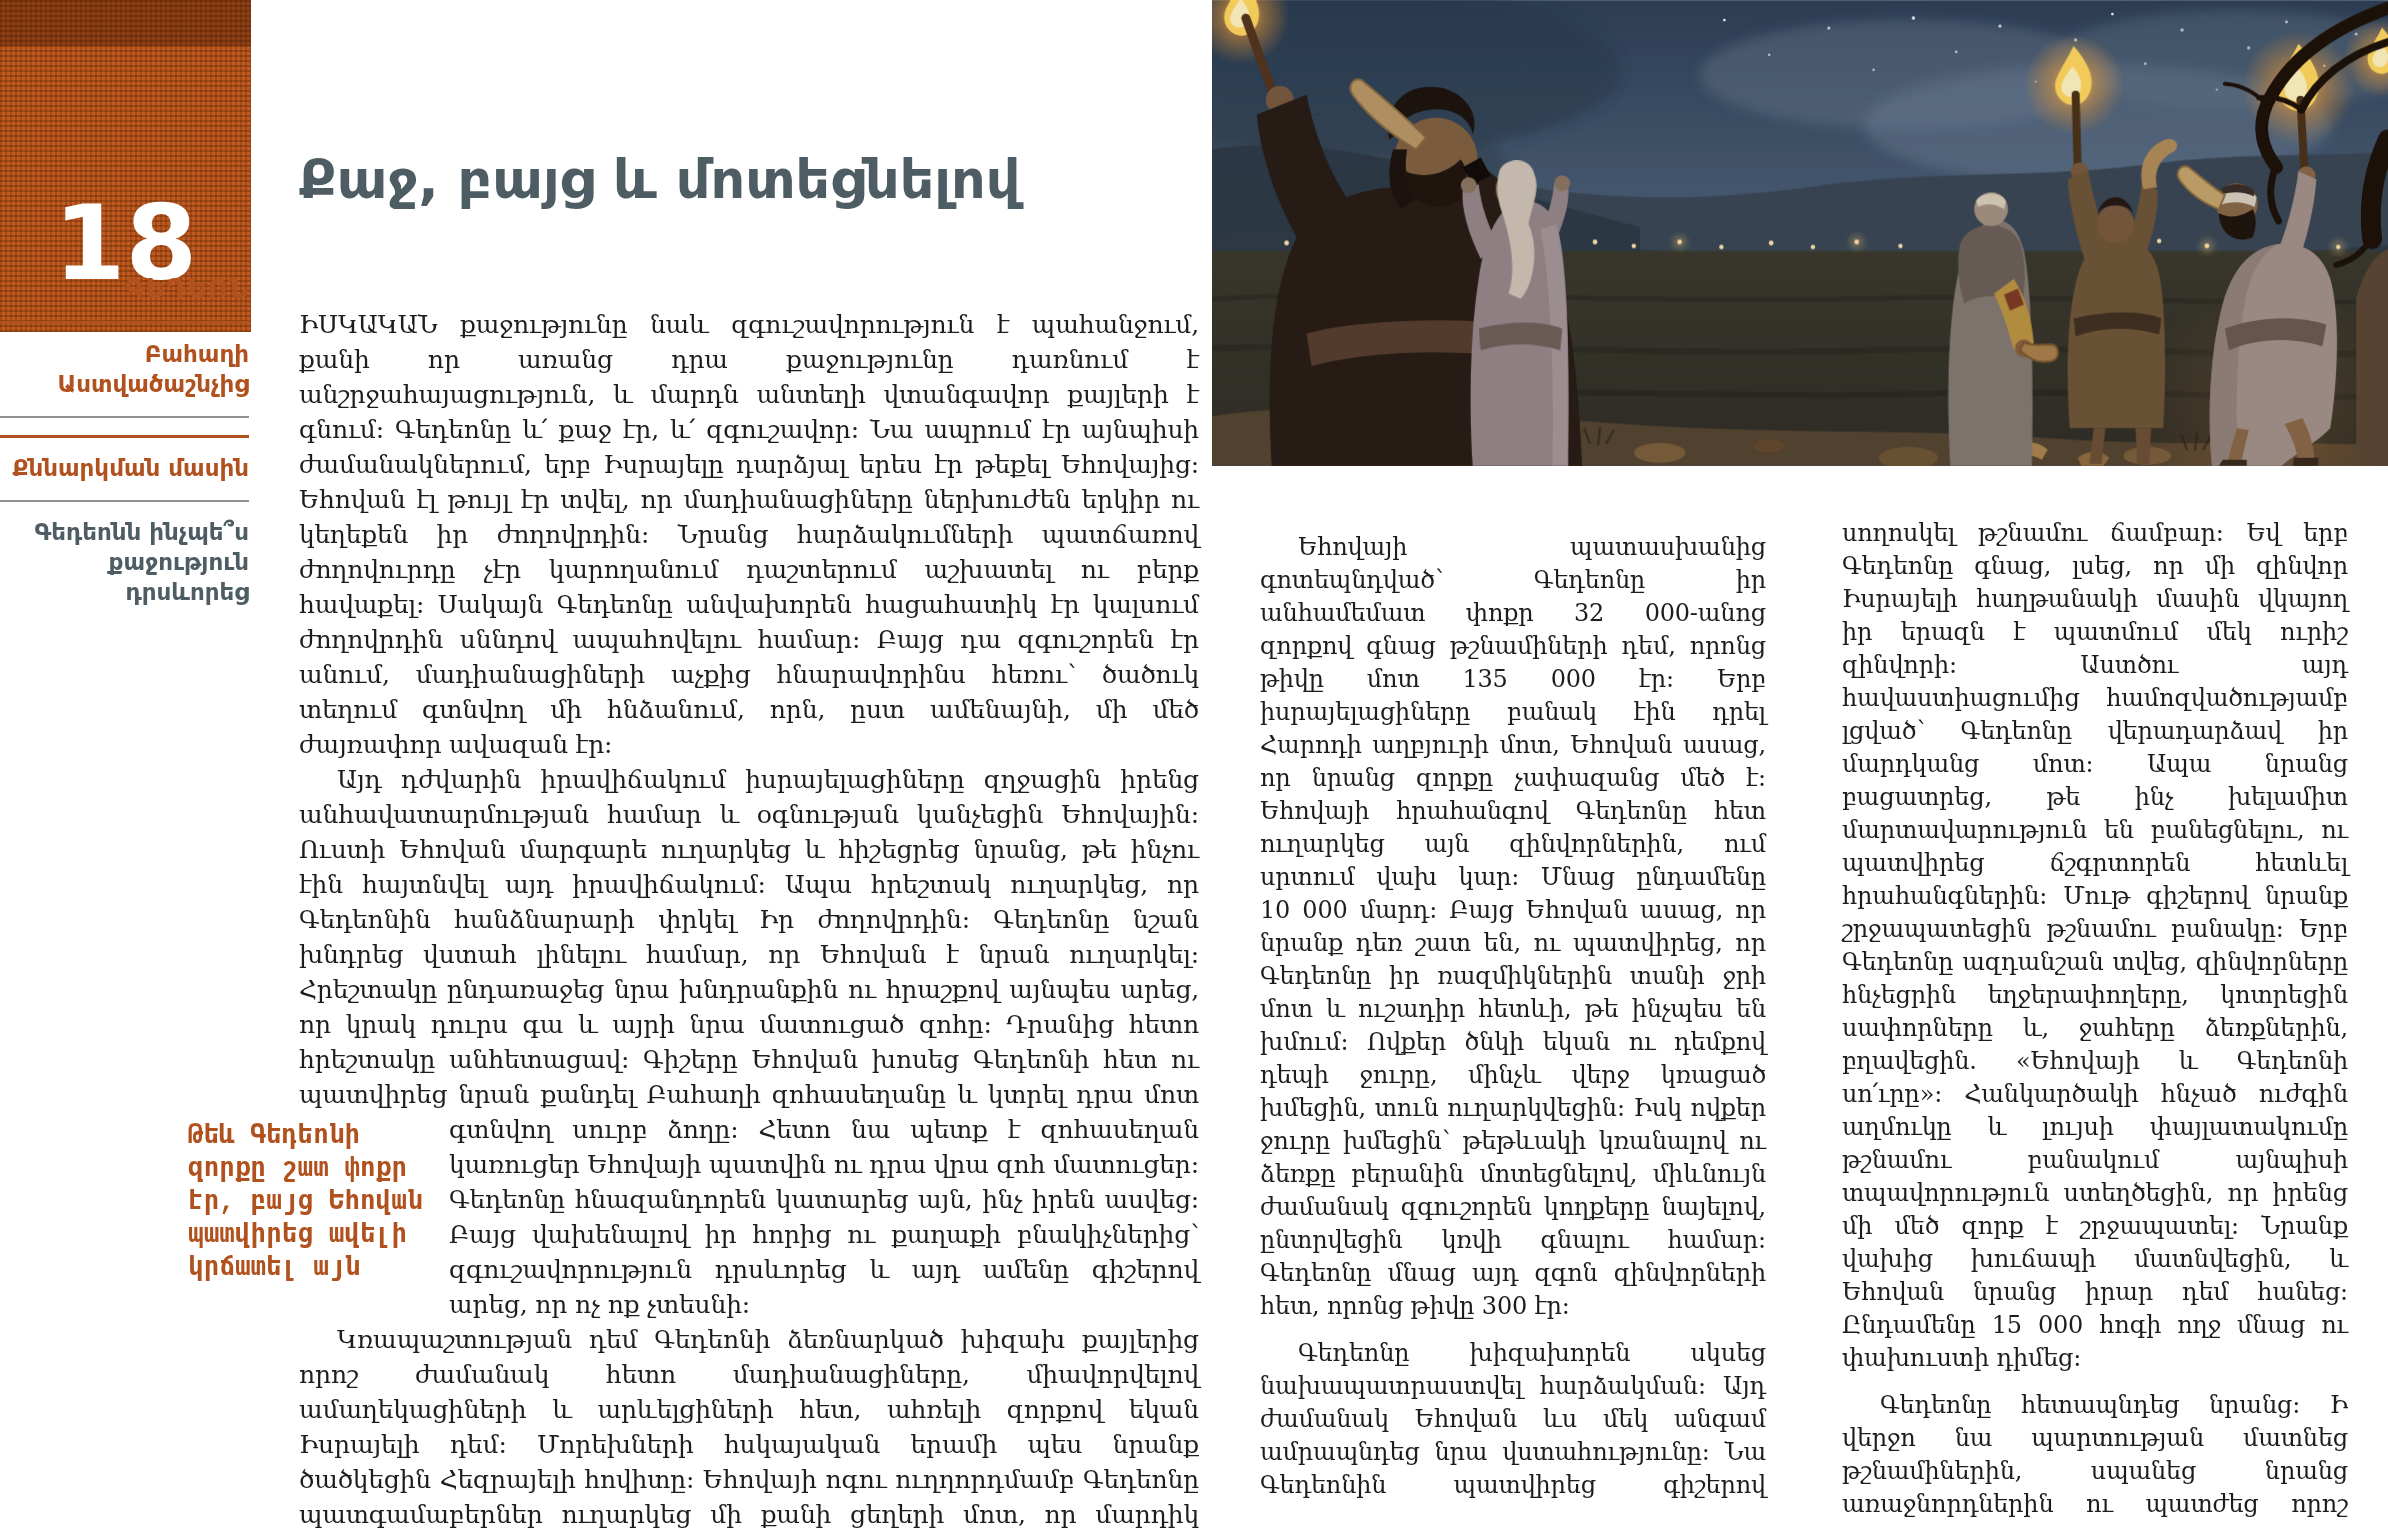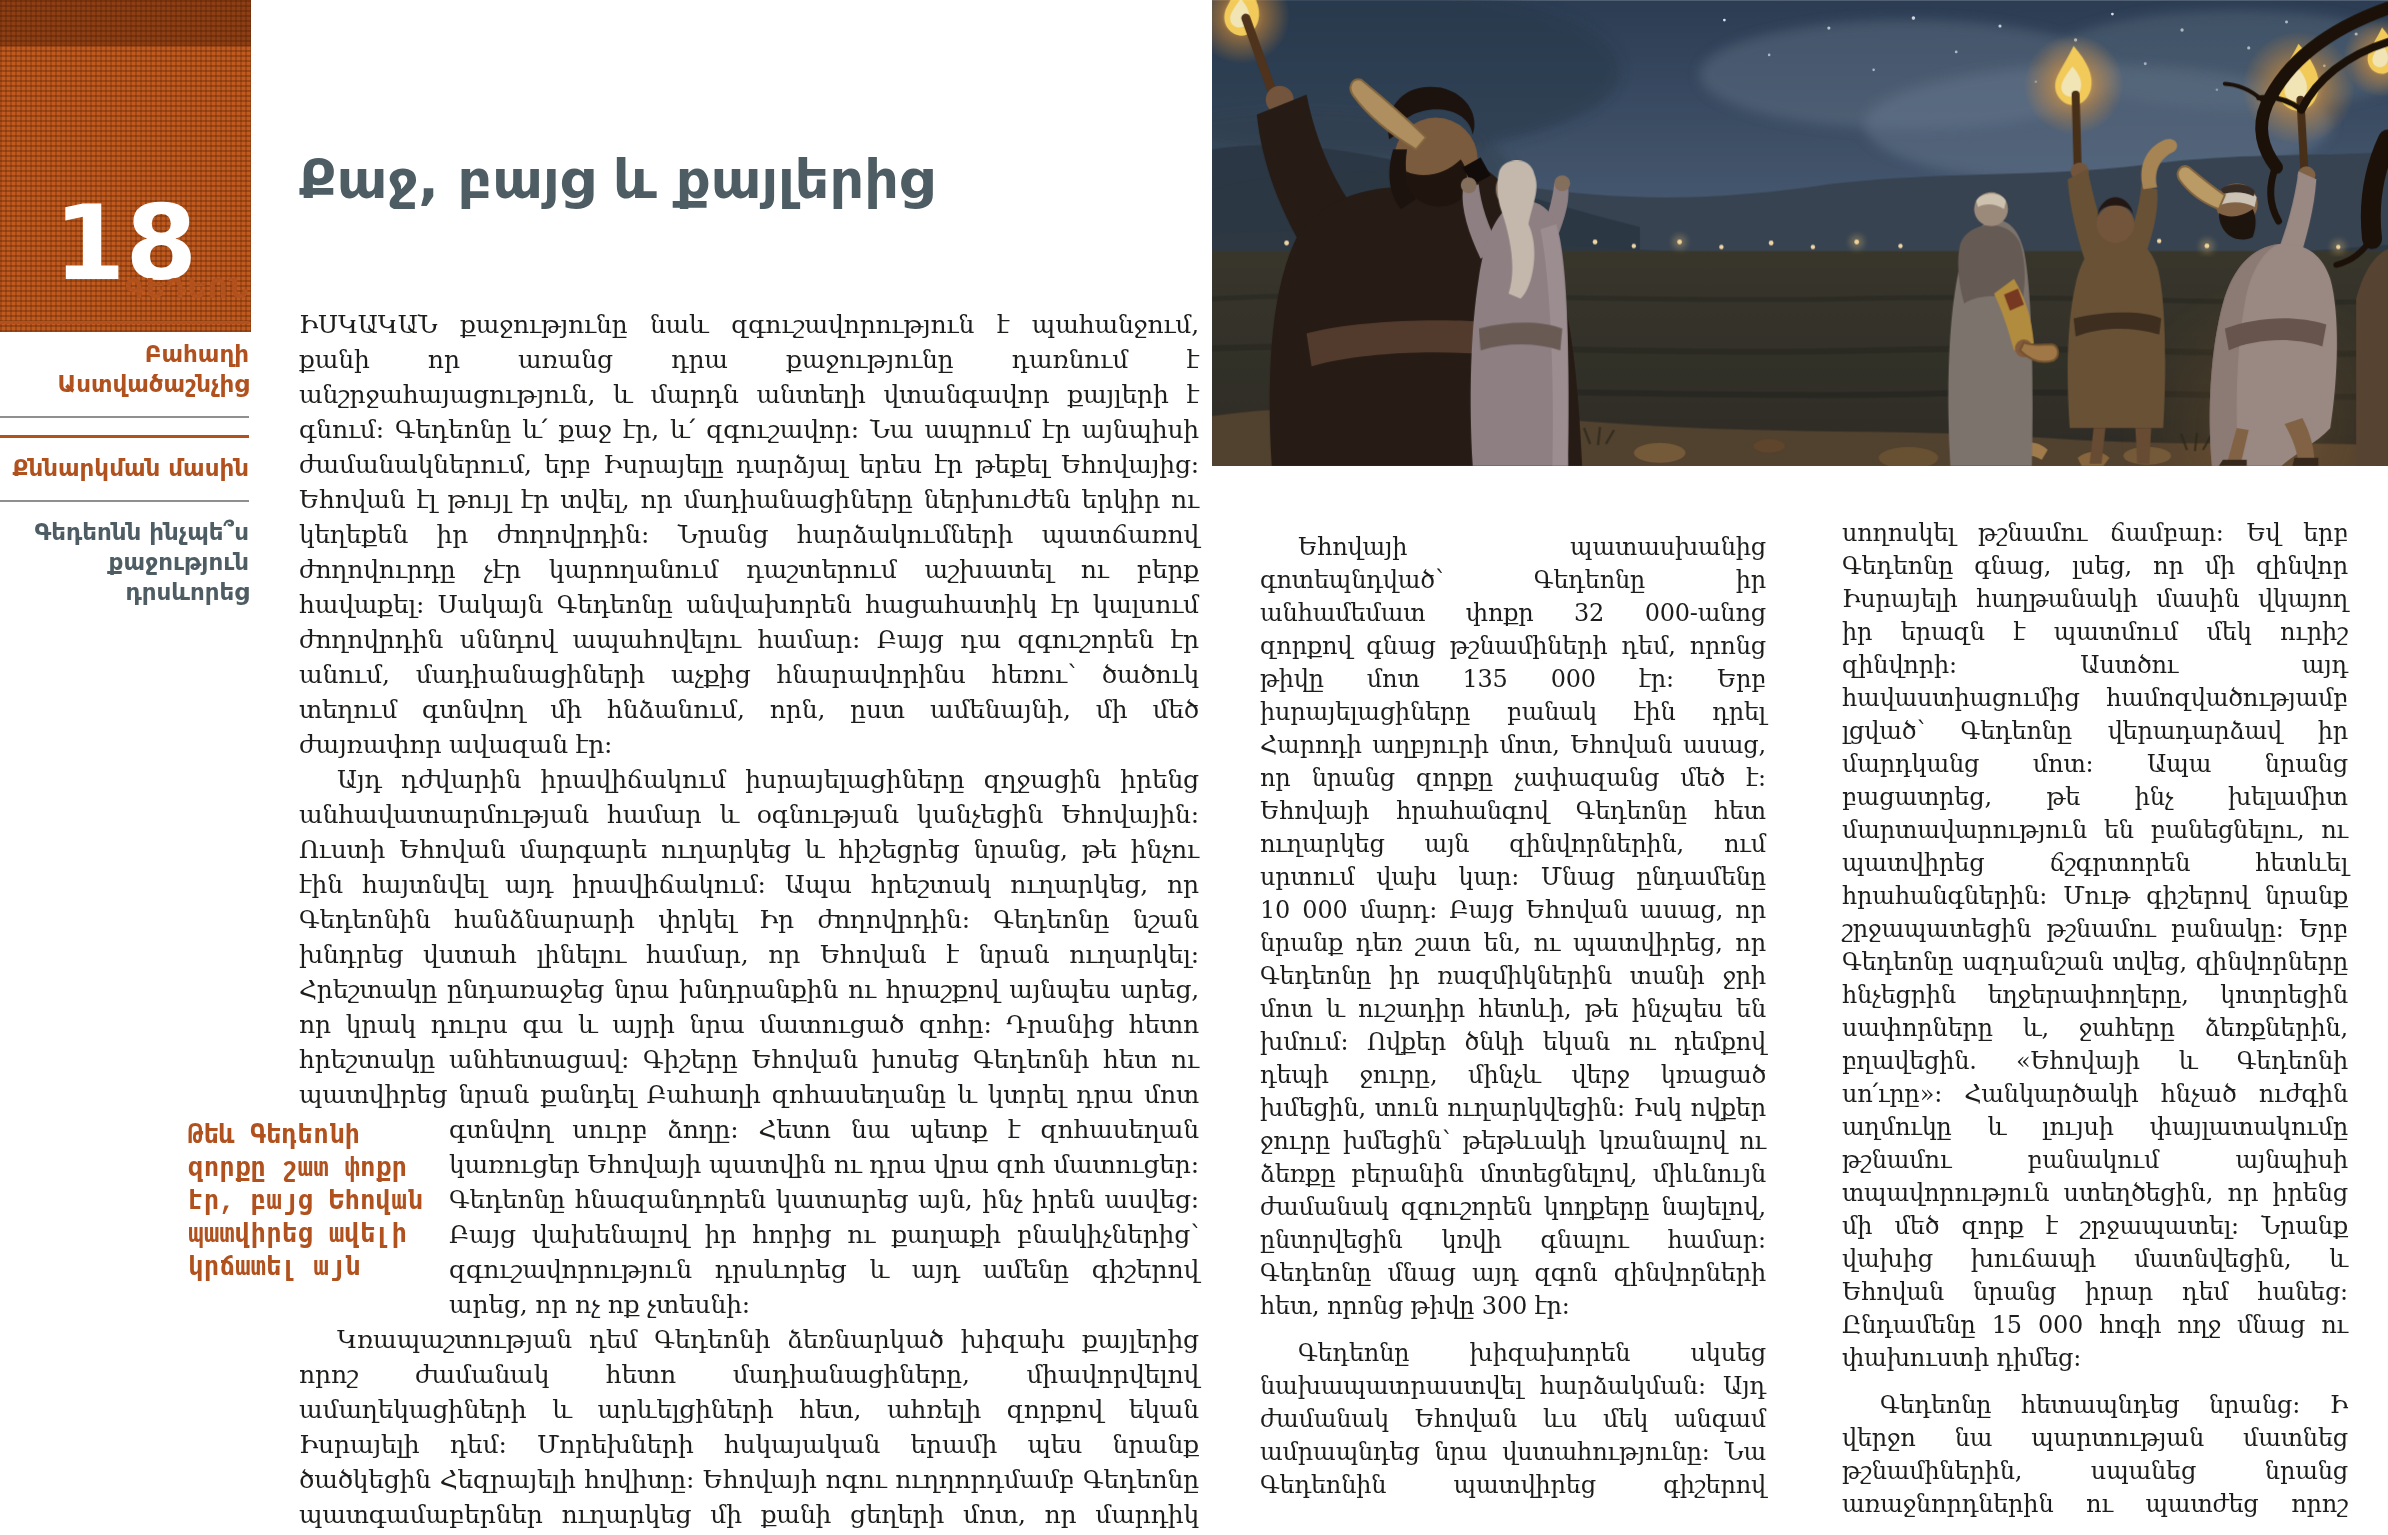--- a/index.html
+++ b/index.html
@@ -63,21 +63,21 @@
     <hr class="rule">
     <div class="sb-cat">Բահաղի Աստվածաշնչից</div>
     <hr class="rule gray">
     <hr class="rule">
     <div class="sb-cat">Քննարկման մասին</div>
     <hr class="rule gray">
     <div class="sb-item">Գեդեոնն ինչպե՞ս քաջություն դրսևորեց</div>
   </aside>
 
   <main class="col1">
-    <h1 class="page-title">Քաջ, բայց և քայլերից</h1>
+    <h1 class="page-title">Քաջ, բայց և մոտեցնելով</h1>
     <div class="bodytext">
       <p>ԻՍԿԱԿԱՆ քաջությունը նաև զգուշավորություն է պահանջում, քանի որ առանց դրա քաջությունը դառնում է անշրջահայացություն, և մարդն անտեղի վտանգավոր քայլերի է գնում: Գեդեոնը և՛ քաջ էր, և՛ զգուշավոր: Նա ապրում էր այնպիսի ժամանակներում, երբ Իսրայելը դարձյալ երես էր թեքել Եհովայից: Եհովան էլ թույլ էր տվել, որ մադիանացիները ներխուժեն երկիր ու կեղեքեն իր ժողովրդին: Նրանց հարձակումների պատճառով ժողովուրդը չէր կարողանում դաշտերում աշխատել ու բերք հավաքել: Սակայն Գեդեոնը անվախորեն հացահատիկ էր կալսում ժողովրդին սննդով ապահովելու համար: Բայց դա զգուշորեն էր անում, մադիանացիների աչքից հնարավորինս հեռու՝ ծածուկ տեղում գտնվող մի հնձանում, որն, ըստ ամենայնի, մի մեծ ժայռափոր ավազան էր:</p>
       <p class="indent"><span>Այդ դժվարին իրավիճակում իսրայելացիները զղջացին իրենց անհավատարմության համար և օգնության կանչեցին Եհովային: Ուստի Եհովան մարգարե ուղարկեց և հիշեցրեց նրանց, թե ինչու էին հայտնվել այդ իրավիճակում: Ապա հրեշտակ ուղարկեց, որ Գեդեոնին հանձնարարի փրկել Իր ժողովրդին: Գեդեոնը նշան խնդրեց վստահ լինելու համար, որ Եհովան է նրան ուղարկել: Հրեշտակը ընդառաջեց նրա խնդրանքին ու հրաշքով այնպես արեց, որ կրակ դուրս գա և այրի նրա մատուցած զոհը: Դրանից հետո հրեշտակը անհետացավ: Գիշերը Եհովան խոսեց Գեդեոնի հետ ու պատվիրեց նրան քանդել Բահաղի զոհասեղանը և կտրել դրա մոտ գտնվող սուրբ ձողը: </span><span class="pullquote">Թեև Գեդեոնի զորքը շատ փոքր էր, բայց Եհովան պատվիրեց ավելի կրճատել այն</span><span>Հետո նա պետք է զոհասեղան կառուցեր Եհովայի պատվին ու դրա վրա զոհ մատուցեր: Գեդեոնը հնազանդորեն կատարեց այն, ինչ իրեն ասվեց: Բայց վախենալով իր հորից ու քաղաքի բնակիչներից՝ զգուշավորություն դրսևորեց և այդ ամենը գիշերով արեց, որ ոչ ոք չտեսնի:</span></p>
       <p class="indent">Կռապաշտության դեմ Գեդեոնի ձեռնարկած խիզախ քայլերից որոշ ժամանակ հետո մադիանացիները, միավորվելով ամաղեկացիների և արևելցիների հետ, ահռելի զորքով եկան Իսրայելի դեմ: Մորեխների հսկայական երամի պես նրանք ծածկեցին Հեզրայելի հովիտը: Եհովայի ոգու ուղղորդմամբ Գեդեոնը պատգամաբերներ ուղարկեց մի քանի ցեղերի մոտ, որ մարդիկ հավաքի իր հետ կռվի գնալու համար: Այնուհետև Գեդեոնը, զգուշություն դրսևորելով, դարձյալ ցանկացավ հավաստիացում ստանալ, որ Եհովան աջակցում է իրեն, և երկու նշան խնդրեց նրանից: Եհովան համբերատար գտնվեց նրա հանդեպ ու կատարեց նրա խնդրանքը: Այդ գիշեր Գեդեոնը խուզած բուրդ դրեց կալում, և Եհովան այնպես արեց, որ այն թրջվի ցողով, իսկ շուրջբոլորը չոր մնա: Իսկ հաջորդ գիշեր այնպես արեց, որ բուրդը չոր մնա, իսկ գետինը թրջվի ցողով:</p>
     </div>
   </main>
 
   <figure class="illustration">
     <svg width="1176" height="466" viewBox="0 0 1182 468" xmlns="http://www.w3.org/2000/svg">
       <defs>

